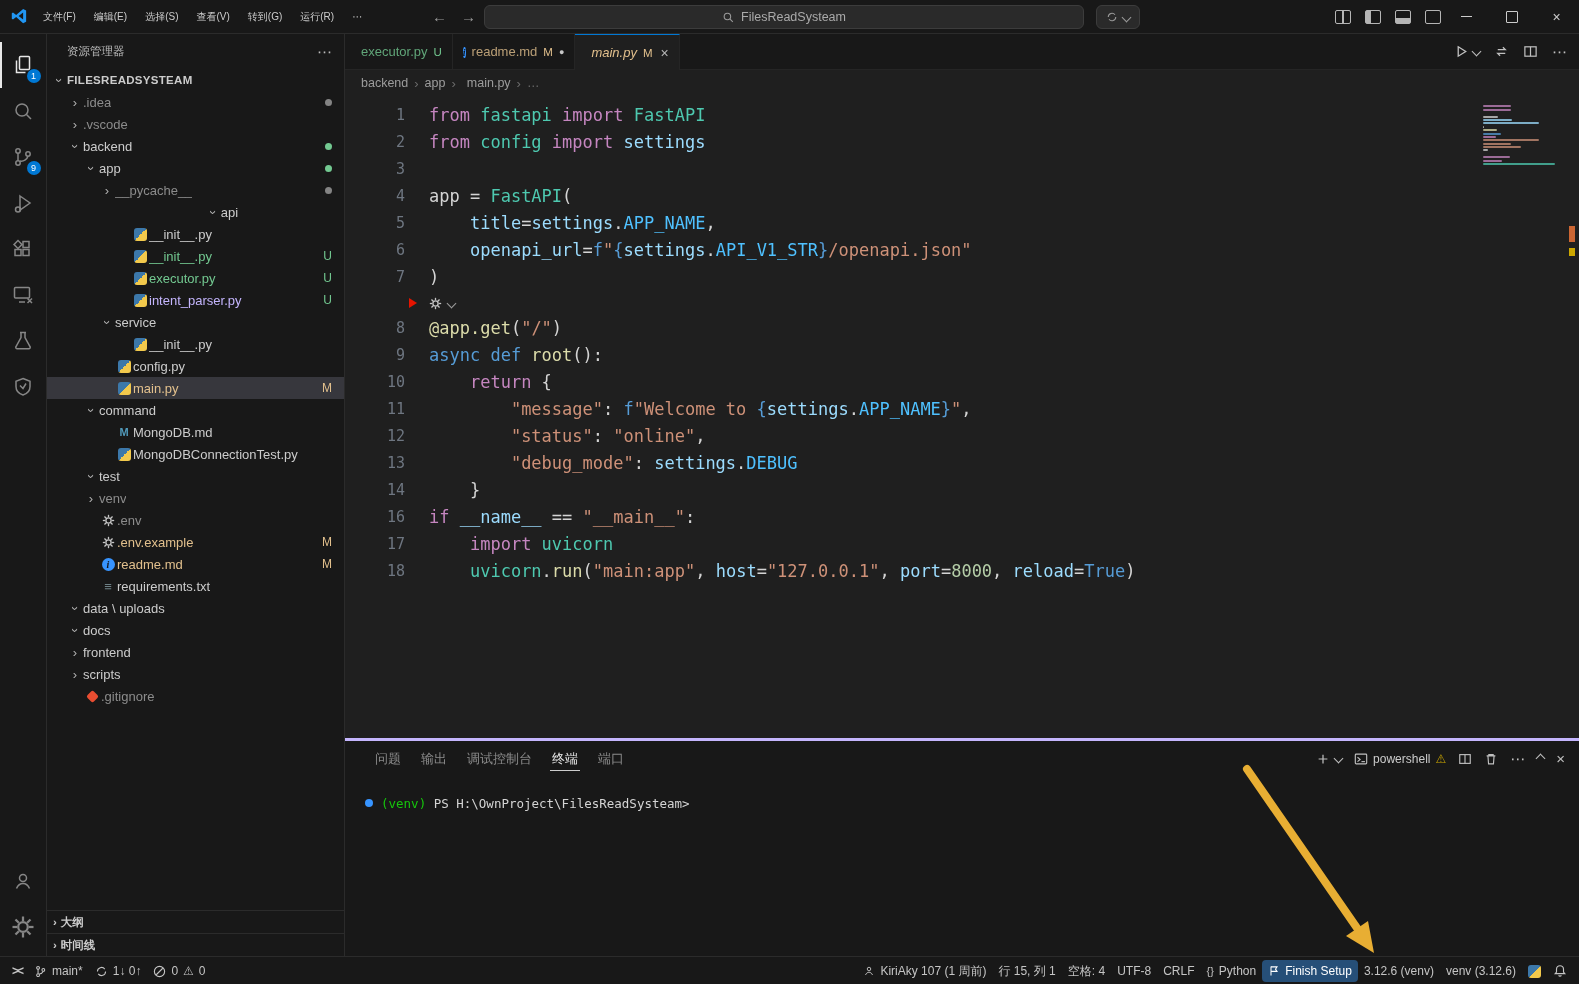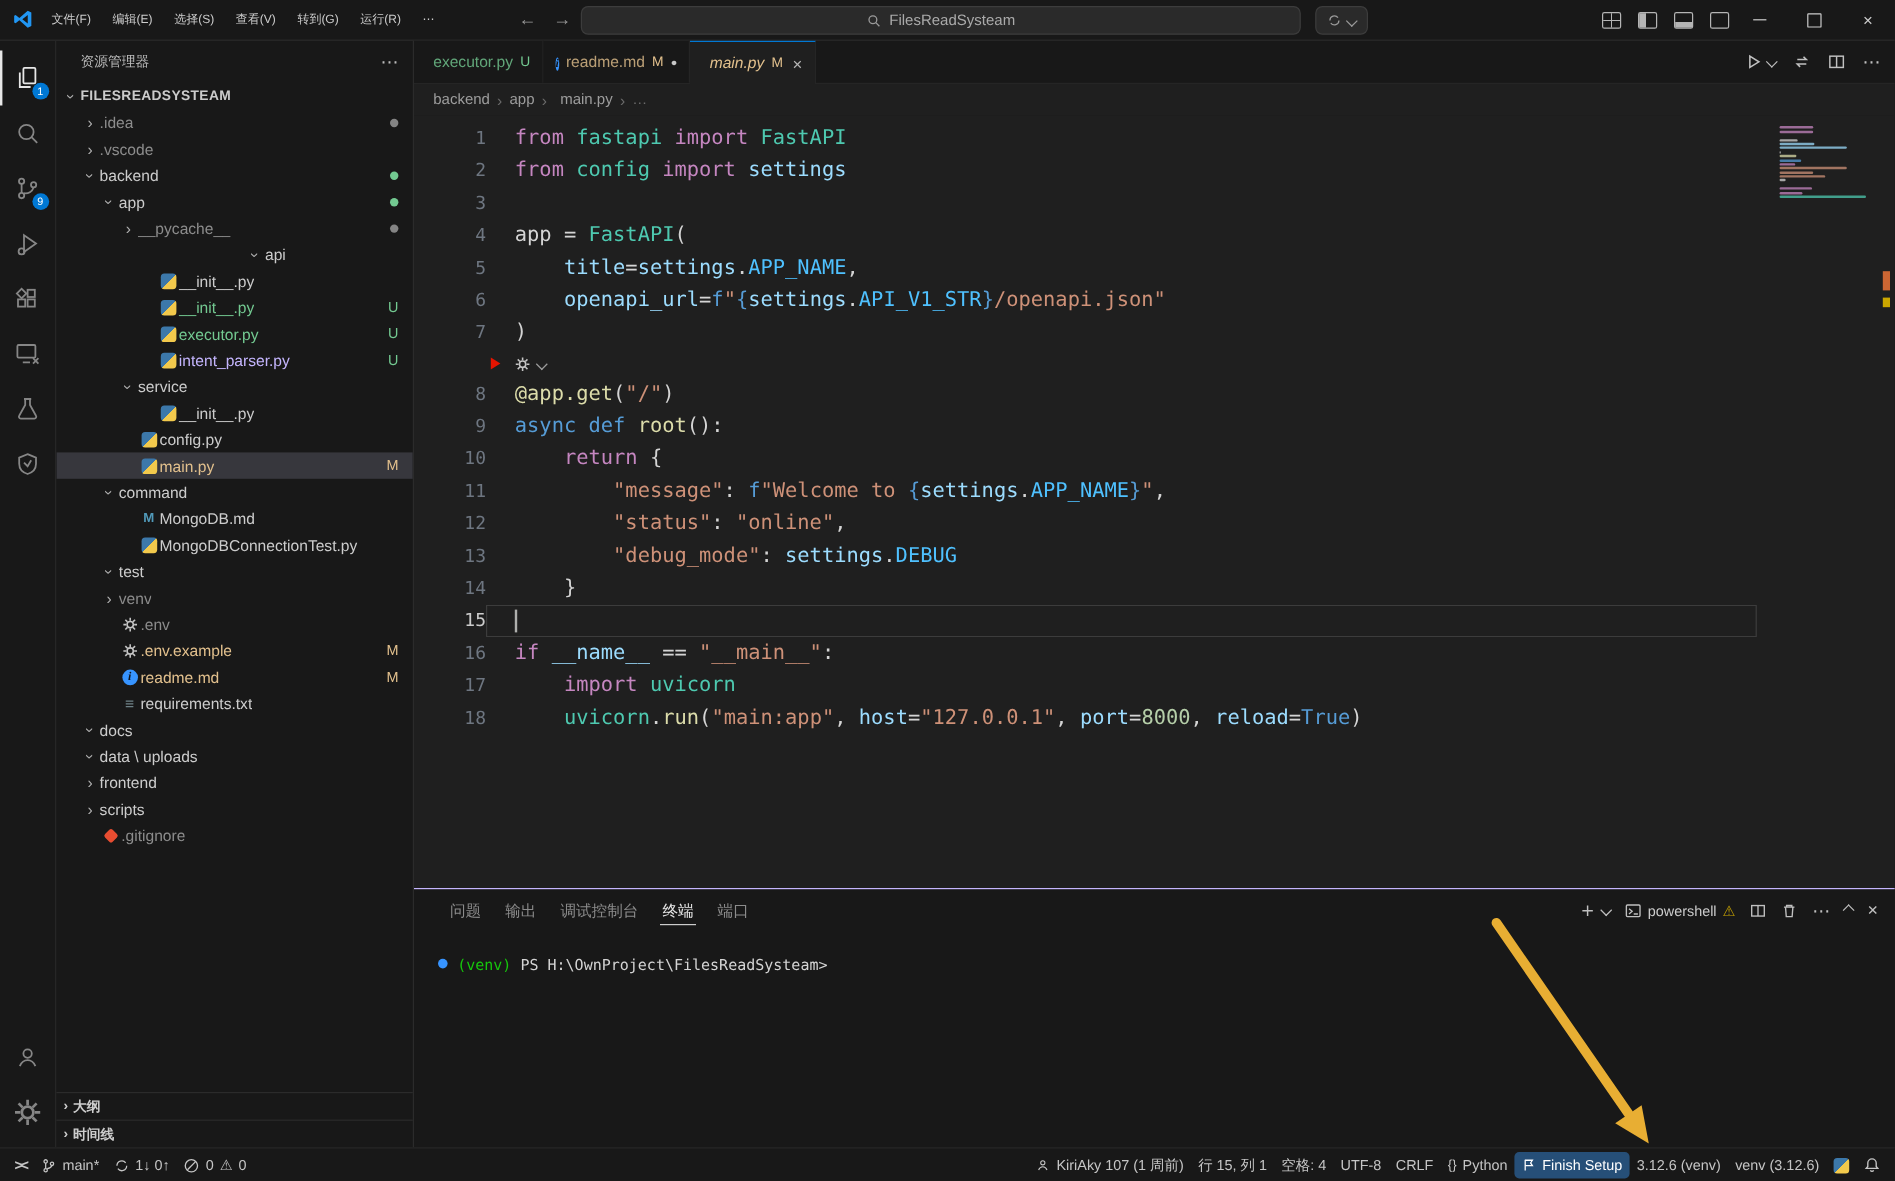--- a/index.html
+++ b/index.html
@@ -97,21 +97,21 @@
   .widget-row .wgut{width:60px;flex:none;position:relative;}
   .red-mark{position:absolute;right:-12px;top:50%;margin-top:-5px;width:0;height:0;border-left:8px solid #e51400;border-top:5px solid transparent;border-bottom:5px solid transparent;}
   .widget-row .wbody{padding-left:24px;display:flex;align-items:center;gap:6px;color:#9d9d9d;}
 
   #minimap{position:absolute;top:0;right:14px;width:86px;padding-top:8px;}
   .mm-bar{height:2px;margin:1.4px 0 1.4px 4px;border-radius:1px;}
   #ruler{position:absolute;top:0;right:0;width:14px;height:100%;}
   .ruler-mark{position:absolute;right:4px;width:6px;}
 
   
-  #panel{height:215px;border-top:1px solid #c4b5fd;background:#181818;flex:none;display:flex;flex-direction:column;}
+  #panel{height:215px;border-top:3px solid #c4b5fd;background:#181818;flex:none;display:flex;flex-direction:column;}
   #panel-tabs{height:35px;display:flex;align-items:center;padding-left:20px;gap:4px;flex:none;}
   .ptab{padding:0 10px;height:35px;line-height:35px;font-size:13px;color:#8b8b8b;position:relative;}
   .ptab.active{color:#e7e7e7;}
   .ptab.active:after{content:"";position:absolute;left:8px;right:8px;bottom:5px;height:1px;background:#cccccc;}
   #panel-actions{margin-left:auto;display:flex;align-items:center;gap:12px;padding-right:14px;color:#c0c0c0;}
   #panel-actions .grp{display:flex;align-items:center;gap:5px;}
   .warn{color:#cca700;font-size:12px;}
   #terminal{flex:1;padding:18px 0 0 22px;font-family:"DejaVu Sans Mono",monospace;font-size:12.5px;line-height:19px;color:#cccccc;}
   .term-line{position:relative;padding-left:14px;white-space:pre;}
   .term-dot{position:absolute;left:-2px;top:5px;width:8px;height:8px;border-radius:50%;background:#3794ff;}
@@ -441,25 +441,25 @@
         </div>
         <div class="trow" style="padding-left: 36px;">
           <span class="chev-t"></span>
           <span class="ficon">
             <span class="list-icon">≡</span>
           </span>
           <span class="lbl">requirements.txt</span>
         </div>
         <div class="trow" style="padding-left: 20px;">
           <span class="chev-t down"><span>›</span></span>
+          <span class="lbl">data \ uploads</span>
+        </div>
+        <div class="trow" style="padding-left: 20px;">
+          <span class="chev-t down"><span>›</span></span>
           <span class="lbl">docs</span>
-        </div>
-        <div class="trow" style="padding-left: 20px;">
-          <span class="chev-t down"><span>›</span></span>
-          <span class="lbl">data \ uploads</span>
         </div>
         <div class="trow" style="padding-left: 20px;">
           <span class="chev-t"><span>›</span></span>
           <span class="lbl">frontend</span>
         </div>
         <div class="trow" style="padding-left: 20px;">
           <span class="chev-t"><span>›</span></span>
           <span class="lbl">scripts</span>
         </div>
         <div class="trow" style="padding-left: 20px;">
@@ -568,21 +568,20 @@
               <span class="chev"></span>
             </span>
           </div>
           <div class="cl"><span class="ln">8</span><span class="ct"><span class="tk-fn">@app.get</span><span class="tk-d">(</span><span class="tk-str">"/"</span><span class="tk-d">)</span></span></div>
           <div class="cl"><span class="ln">9</span><span class="ct"><span class="tk-kw2">async def </span><span class="tk-fn">root</span><span class="tk-d">():</span></span></div>
           <div class="cl"><span class="ln">10</span><span class="ct"><span class="tk-d">    </span><span class="tk-kw">return </span><span class="tk-d">{</span></span></div>
           <div class="cl"><span class="ln">11</span><span class="ct"><span class="tk-d">        </span><span class="tk-str">"message"</span><span class="tk-d">: </span><span class="tk-kw2">f</span><span class="tk-str">"Welcome to </span><span class="tk-kw2">{</span><span class="tk-var">settings</span><span class="tk-d">.</span><span class="tk-cst">APP_NAME</span><span class="tk-kw2">}</span><span class="tk-str">"</span><span class="tk-d">,</span></span></div>
           <div class="cl"><span class="ln">12</span><span class="ct"><span class="tk-d">        </span><span class="tk-str">"status"</span><span class="tk-d">: </span><span class="tk-str">"online"</span><span class="tk-d">,</span></span></div>
           <div class="cl"><span class="ln">13</span><span class="ct"><span class="tk-d">        </span><span class="tk-str">"debug_mode"</span><span class="tk-d">: </span><span class="tk-var">settings</span><span class="tk-d">.</span><span class="tk-cst">DEBUG</span></span></div>
           <div class="cl"><span class="ln">14</span><span class="ct"><span class="tk-d">    }</span></span></div>
-          <div class="cl current"><span class="ln">15</span><span class="ct"></span></div>
           <div class="cl"><span class="ln">16</span><span class="ct"><span class="tk-kw">if </span><span class="tk-var">__name__</span><span class="tk-d"> == </span><span class="tk-str">"__main__"</span><span class="tk-d">:</span></span></div>
           <div class="cl"><span class="ln">17</span><span class="ct"><span class="tk-d">    </span><span class="tk-kw">import </span><span class="tk-cls">uvicorn</span></span></div>
           <div class="cl"><span class="ln">18</span><span class="ct"><span class="tk-d">    </span><span class="tk-cls">uvicorn</span><span class="tk-d">.</span><span class="tk-fn">run</span><span class="tk-d">(</span><span class="tk-str">"main:app"</span><span class="tk-d">, </span><span class="tk-var">host</span><span class="tk-d">=</span><span class="tk-str">"127.0.0.1"</span><span class="tk-d">, </span><span class="tk-var">port</span><span class="tk-d">=</span><span class="tk-num">8000</span><span class="tk-d">, </span><span class="tk-var">reload</span><span class="tk-d">=</span><span class="tk-kw2">True</span><span class="tk-d">)</span></span></div>
         </div>
       <div id="minimap">
           <div class="mm-bar" style="width: 28.35px; background: rgb(197, 134, 192); opacity: 0.75;"></div>
           <div class="mm-bar" style="width: 28.35px; background: rgb(197, 134, 192); opacity: 0.75;"></div>
           <div class="mm-bar" style="width: 0px; background: transparent; opacity: 0.75;"></div>
           <div class="mm-bar" style="width: 14.7px; background: rgb(212, 212, 212); opacity: 0.75;"></div>
           <div class="mm-bar" style="width: 29.4px; background: rgb(156, 220, 254); opacity: 0.75;"></div>

